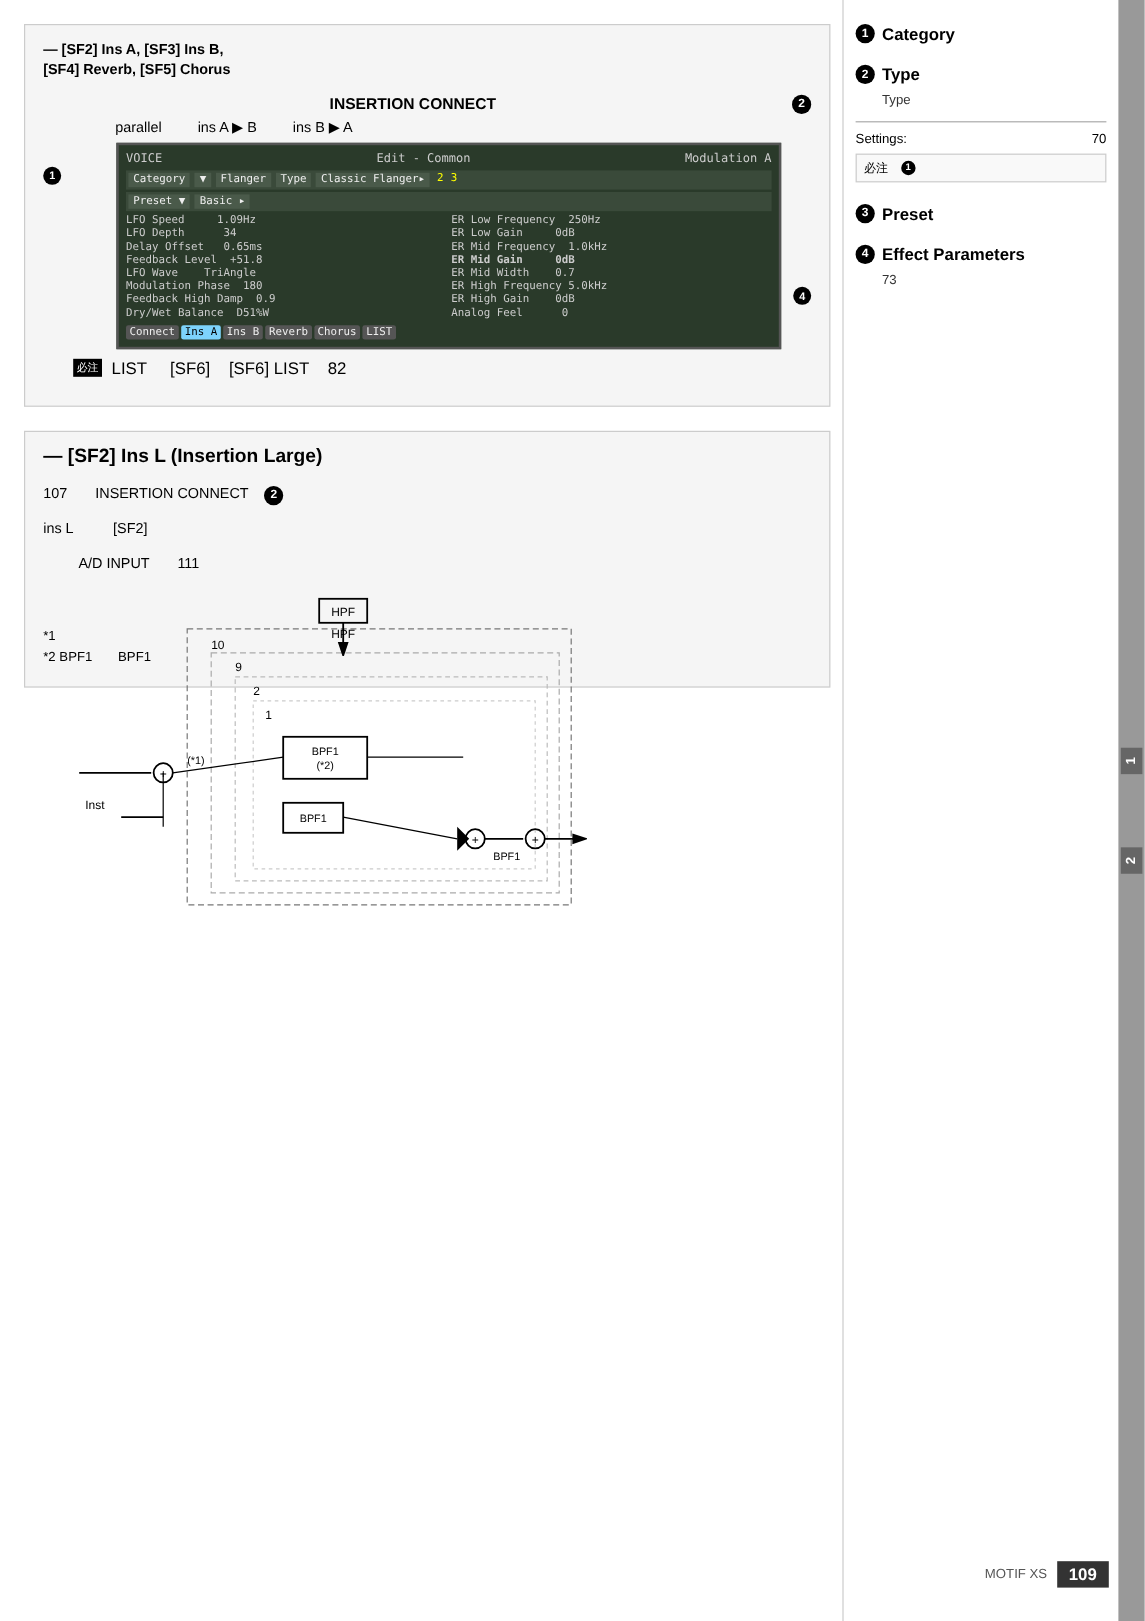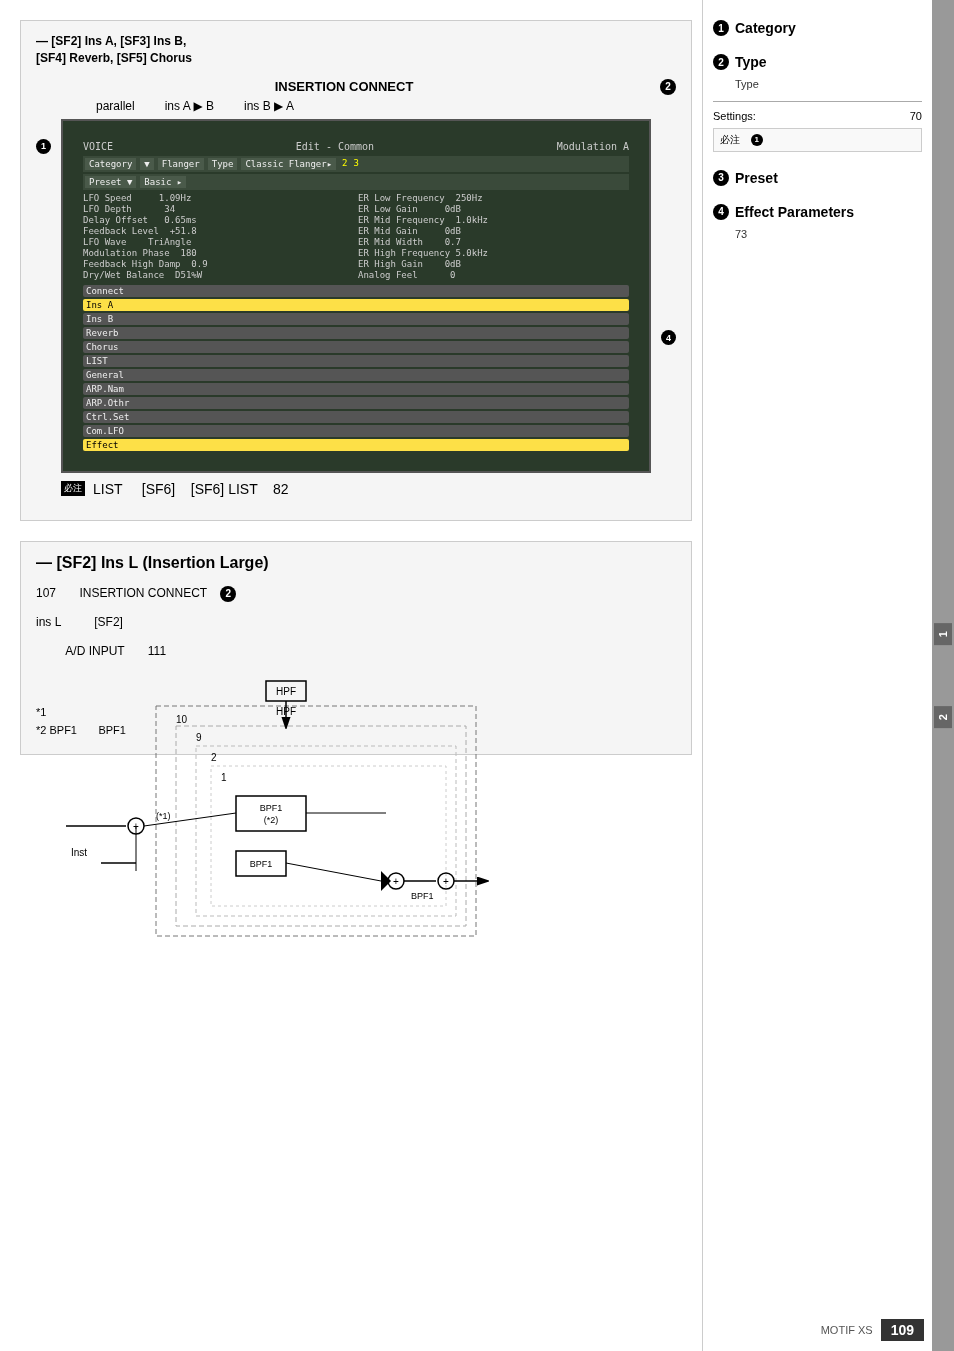--- a/index.html
+++ b/index.html
@@ -95,49 +95,49 @@
       font-size: 12px;
       margin-bottom: 6px;
       padding-left: 60px;
     }
 
     .screen-sim {
       border: 2px solid #555;
       background: #2a3a2a;
       color: #ccc;
       font-size: 10px;
-      padding: 20px;
+      padding: 6px;
       margin-bottom: 8px;
       font-family: monospace;
+      margin-left: 36px;
     }
 
     .screen-header {
       display: flex;
       justify-content: space-between;
       margin-bottom: 4px;
       font-size: 10px;
     }
 
     .screen-tabs {
       display: flex;
       gap: 2px;
       margin-top: 4px;
       font-size: 9px;
-      flex-direction: column;
     }
 
     .screen-tab {
       background: #555;
       color: #eee;
       padding: 1px 3px;
       border-radius: 2px;
     }
 
     .screen-tab.active {
-      background: #fde047;
+      background: #7dd3fc;
       color: #000;
     }
 
     .note-row {
       font-size: 11px;
       margin-top: 6px;
       display: flex;
       align-items: flex-start;
       gap: 8px;
     }
@@ -222,21 +222,21 @@
 
     .footnotes {
       font-size: 11px;
       margin-top: 8px;
       line-height: 1.6;
     }
 
     
     .page-number-bar {
       position: absolute;
-      bottom: 10px;
+      bottom: 28px;
       right: 30px;
       display: flex;
       align-items: center;
       gap: 8px;
       font-size: 12px;
     }
 
     .page-number-box {
       background: #333;
       color: #fff;
@@ -345,43 +345,35 @@
                 <div style="margin:1px 0;">Feedback Level &nbsp;+51.8</div>
                 <div style="margin:1px 0;">LFO Wave &nbsp;&nbsp; TriAngle</div>
                 <div style="margin:1px 0;">Modulation Phase &nbsp;180</div>
                 <div style="margin:1px 0;">Feedback High Damp &nbsp;0.9</div>
                 <div style="margin:1px 0;">Dry/Wet Balance &nbsp;D51%W</div>
               </div>
               <div style="flex:1;">
                 <div style="margin:1px 0;">ER Low Frequency &nbsp;250Hz</div>
                 <div style="margin:1px 0;">ER Low Gain &nbsp;&nbsp;&nbsp; 0dB</div>
                 <div style="margin:1px 0;">ER Mid Frequency &nbsp;1.0kHz</div>
-                <div style="margin:1px 0;">ER Mid Gain &nbsp;&nbsp;&nbsp; 0dB</div>
+                <div style="margin:1px 0;font-weight:bold;">ER Mid Gain &nbsp;&nbsp;&nbsp; 0dB</div>
                 <div style="margin:1px 0;">ER Mid Width &nbsp;&nbsp; 0.7</div>
                 <div style="margin:1px 0;">ER High Frequency 5.0kHz</div>
                 <div style="margin:1px 0;">ER High Gain &nbsp;&nbsp; 0dB</div>
                 <div style="margin:1px 0;">Analog Feel &nbsp;&nbsp;&nbsp;&nbsp; 0</div>
               </div>
             </div>
 
             <div class="screen-tabs">
               <span class="screen-tab">Connect</span>
               <span class="screen-tab active">Ins A</span>
               <span class="screen-tab">Ins B</span>
               <span class="screen-tab">Reverb</span>
               <span class="screen-tab">Chorus</span>
               <span class="screen-tab">LIST</span>
-            </div>
-            <div class="screen-tabs" style="margin-top:2px;">
-              <span class="screen-tab">General</span>
-              <span class="screen-tab">ARP.Nam</span>
-              <span class="screen-tab">ARP.Othr</span>
-              <span class="screen-tab">Ctrl.Set</span>
-              <span class="screen-tab">Com.LFO</span>
-              <span class="screen-tab active">Effect</span>
             </div>
           </div>
 
           <div class="note-row">
             <span class="note-marker">必注</span>
             <span style="font-size:14px;">
               <span>LIST</span>
               &nbsp;&nbsp;&nbsp;
               <span>[SF6]</span>
               &nbsp;&nbsp;

